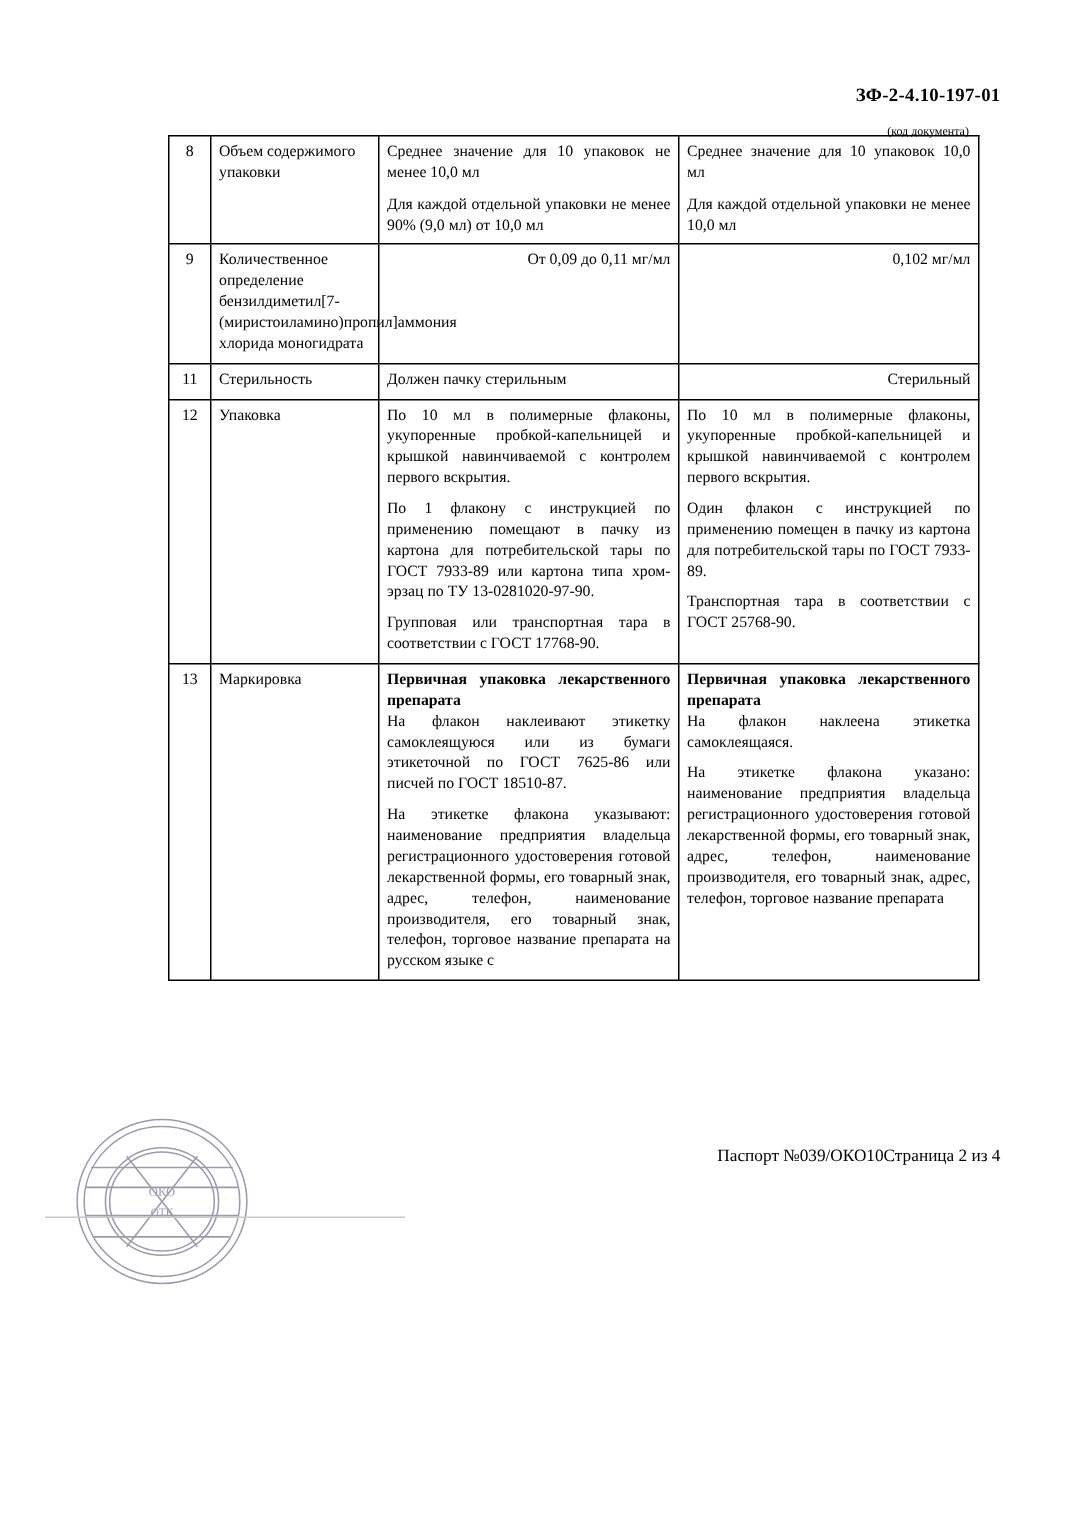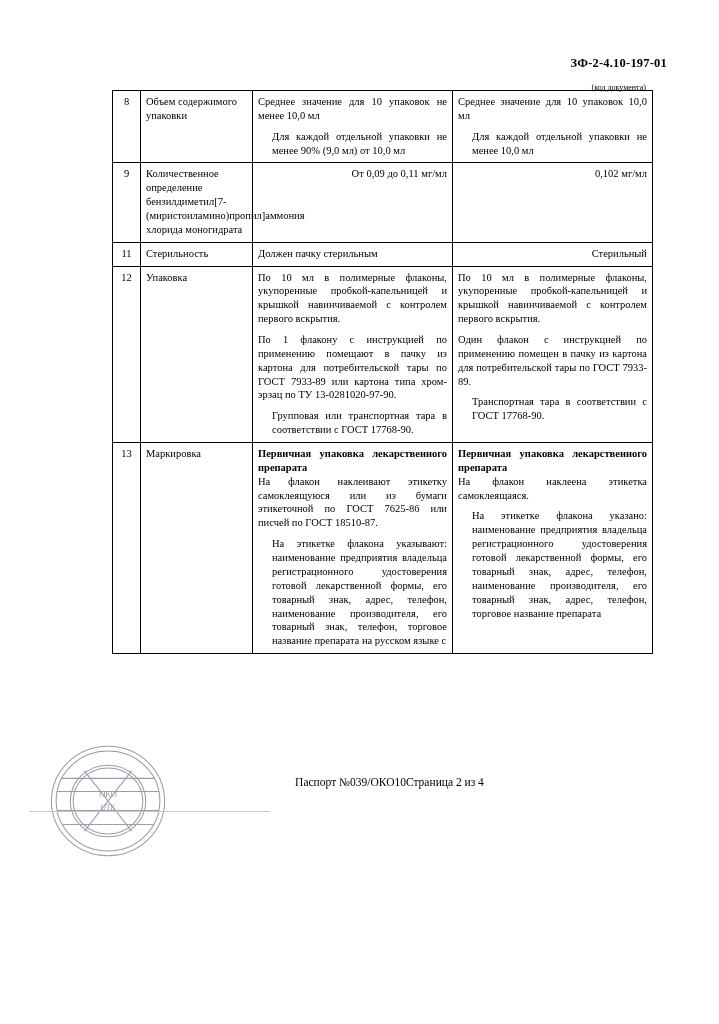--- a/index.html
+++ b/index.html
@@ -72,31 +72,31 @@
   }
   td.midrow {
     vertical-align: middle;
     font-family: Liberation Serif, serif;
   }
   p.blk {
     margin: 0 0 7px 0;
     text-align: justify;
     text-align-last: left;
   }
-  p.blk:last-child { margin-bottom: 0; margin-left: 14px; }
+  p.blk:last-child { margin-bottom: 0; }
   p.tight { margin: 0; }
   .b { font-weight: bold; }
 
   .footer {
     position: absolute;
     left: 112px;
     right: 52px;
-    bottom: 36px;
+    bottom: 47px;
     display: flex;
-    justify-content: center;
+    justify-content: flex-end;
     font-size: 11.5px;
   }
   .stamp {
     position: absolute;
     left: 42px;
     top: 735px;
     width: 132px;
     height: 132px;
     opacity: 0.55;
     pointer-events: none;
@@ -161,21 +161,21 @@
         <td class="num">12</td>
         <td class="name">Упаковка</td>
         <td class="req">
           <p class="blk">По 10 мл в полимерные флаконы, укупоренные пробкой-капельницей и крышкой навинчиваемой с контролем первого вскрытия.</p>
           <p class="blk">По 1 флакону с инструкцией по применению помещают в пачку из картона для потребительской тары по ГОСТ 7933-89 или картона типа хром-эрзац по ТУ 13-0281020-97-90.</p>
           <p class="blk">Групповая или транспортная тара в соответствии с ГОСТ 17768-90.</p>
         </td>
         <td class="res">
           <p class="blk">По 10 мл в полимерные флаконы, укупоренные пробкой-капельницей и крышкой навинчиваемой с контролем первого вскрытия.</p>
           <p class="blk">Один флакон с инструкцией по применению помещен в пачку из картона для потребительской тары по ГОСТ 7933-89.</p>
-          <p class="blk">Транспортная тара в соответствии с ГОСТ 17768-90.</p>
+          <p class="blk">Транспортная тара в соответствии с ГОСТ 25768-90.</p>
         </td>
       </tr>
 
       <tr>
         <td class="num">13</td>
         <td class="name">Маркировка</td>
         <td class="req">
           <p class="tight b">Первичная упаковка лекарственного препарата</p>
           <p class="blk">На флакон наклеивают этикетку самоклеящуюся или из бумаги этикеточной по ГОСТ 7625-86 или писчей по ГОСТ 18510-87.</p>
           <p class="blk">На этикетке флакона указывают: наименование предприятия владельца регистрационного удостоверения готовой лекарственной формы, его товарный знак, адрес, телефон, наименование производителя, его товарный знак, телефон, торговое название препарата на русском языке с</p>

